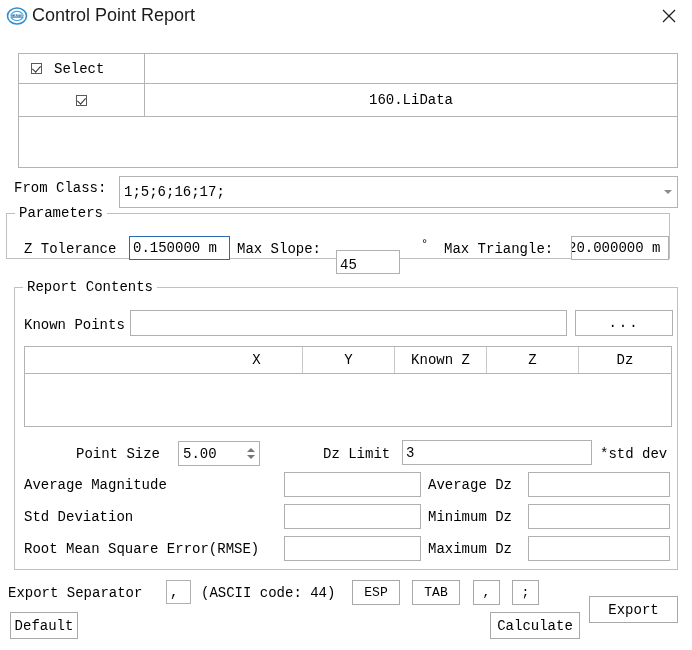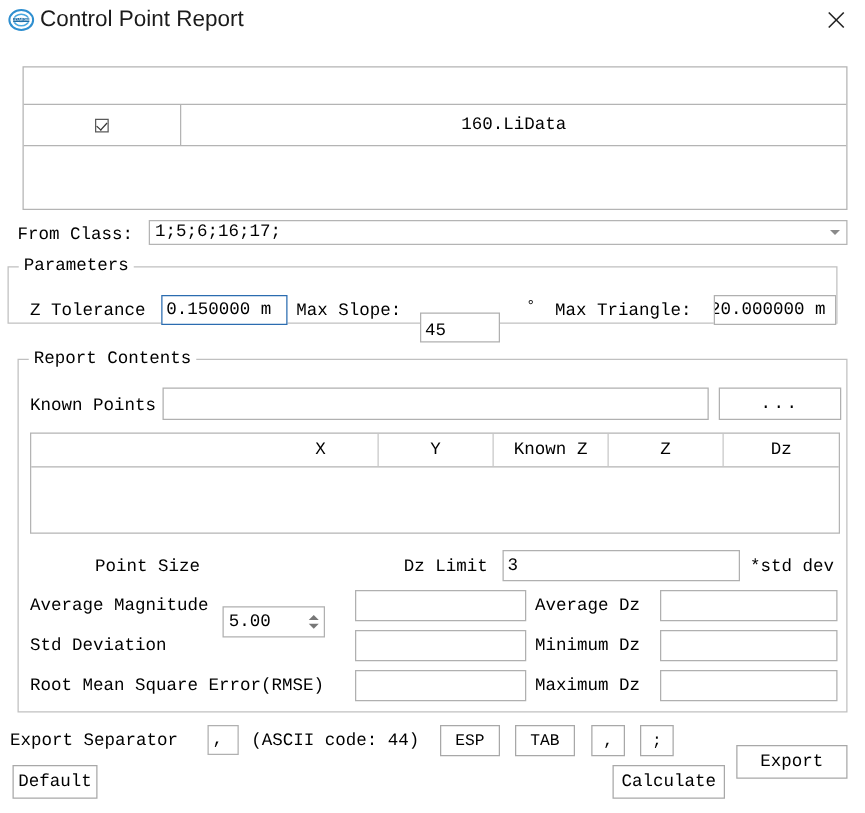--- a/index.html
+++ b/index.html
@@ -102,21 +102,21 @@
 
   
   #from-class-label {
     position: absolute;
     left: 14px; top: 180px;
     font-size: 14px;
     white-space: nowrap;
   }
   #from-class-combo {
     left: 119px; top: 176px;
-    width: 559px; height: 20px;
+    width: 559px; height: 32px;
     display: flex;
     align-items: center;
   }
   #from-class-value {
     padding-left: 4px;
     font-size: 14px;
     flex: 1;
     white-space: nowrap;
     overflow: hidden;
   }
@@ -249,21 +249,20 @@
   #point-size-label { left: 76px; top: 446px; }
   #point-size-spin {
     position: absolute;
     left: 178px; top: 441px;
     width: 82px; height: 25px;
     border: 1px solid #b0b0b0;
     background: #fff;
     box-sizing: border-box;
     display: flex; align-items: center;
     font-size: 14px;
-    margin-top: 44px;
   }
   #point-size-spin .val { flex: 1; padding-left: 4px; }
   .spin-btns {
     width: 16px; height: 100%;
     display: flex; flex-direction: column;
     align-items: center; justify-content: center;
     gap: 3px;
     cursor: pointer;
   }
   .spin-btns i { display:block; width:0; height:0; border-left:4px solid transparent; border-right:4px solid transparent; }
@@ -344,20 +343,24 @@
     <svg width="14" height="14" viewBox="0 0 14 14">
       <line x1="1" y1="1" x2="13" y2="13" stroke="#222" stroke-width="1.3"></line>
       <line x1="13" y1="1" x2="1" y2="13" stroke="#222" stroke-width="1.3"></line>
     </svg>
   </div>
 </div>
 
 <div class="frame" id="file-table">
 
   <div class="ft-row" id="ft-header">
+    <div class="ft-cell ft-c1">
+      <span class="cbx checked"></span>
+      <span class="lbl">Select</span>
+    </div>
   </div>
 
   <div class="ft-row" id="ft-row1">
     <div class="ft-cell ft-c1">
       <span class="cbx checked"></span>
     </div>
     <div class="ft-cell ft-c2">
       <span class="lbl">160.LiData</span>
     </div>
   </div>

